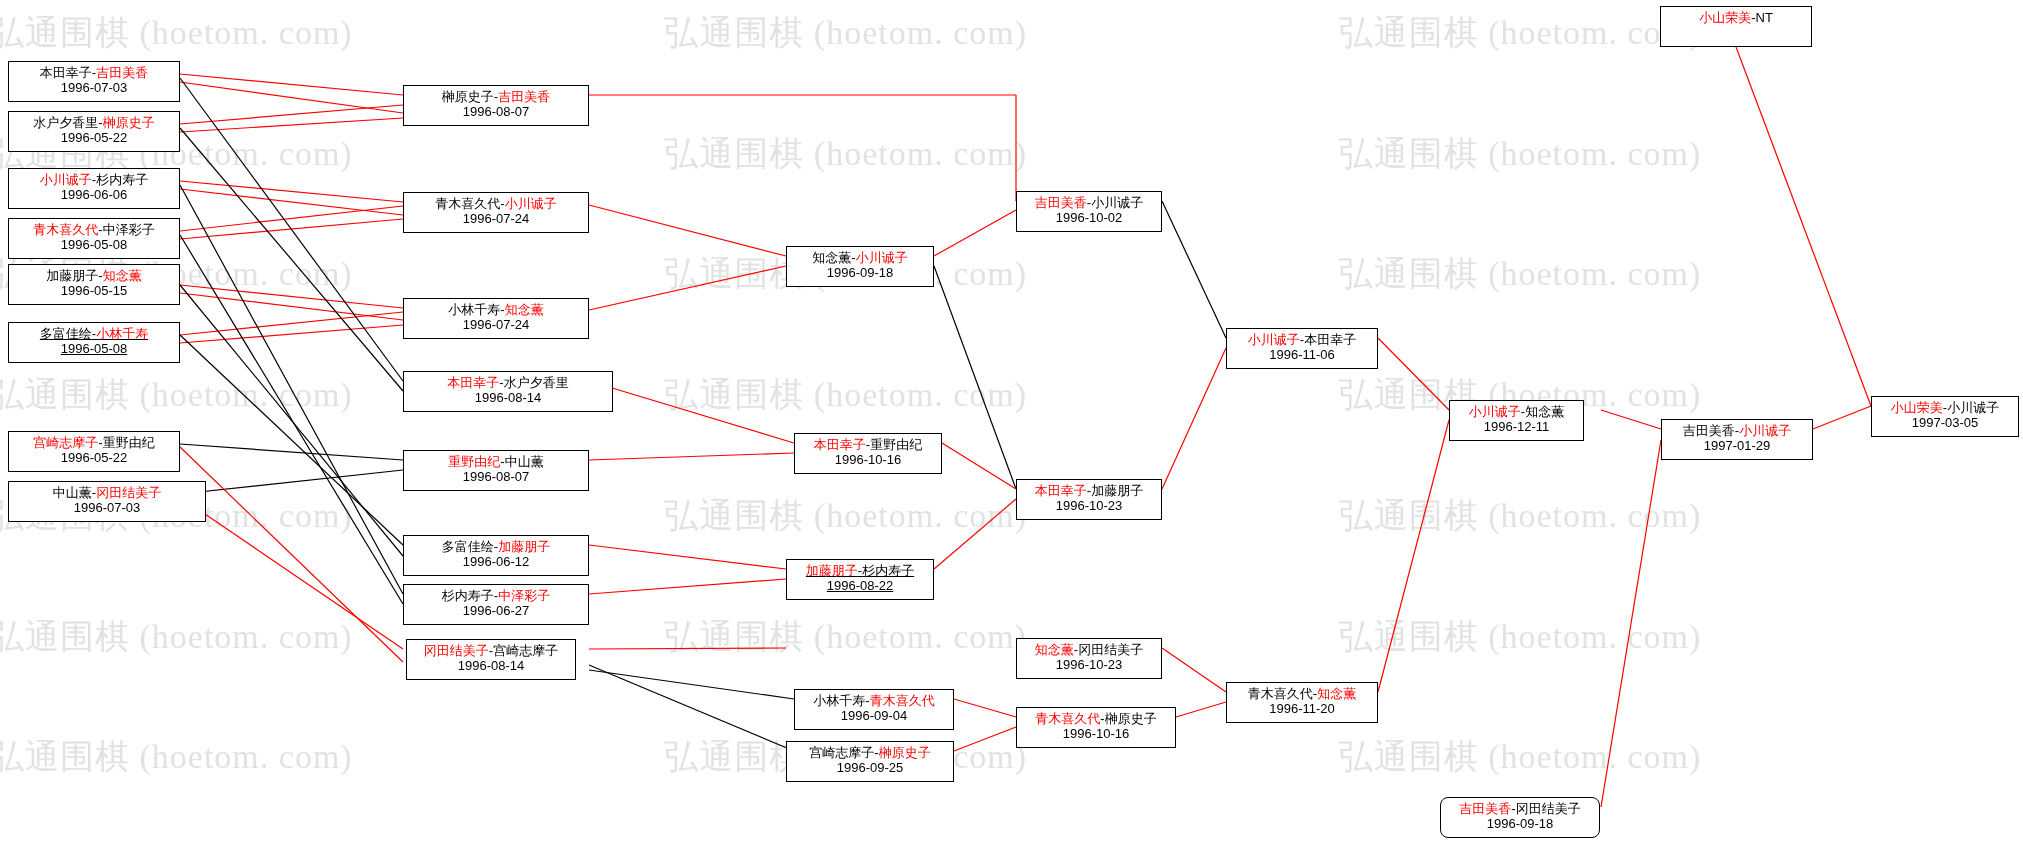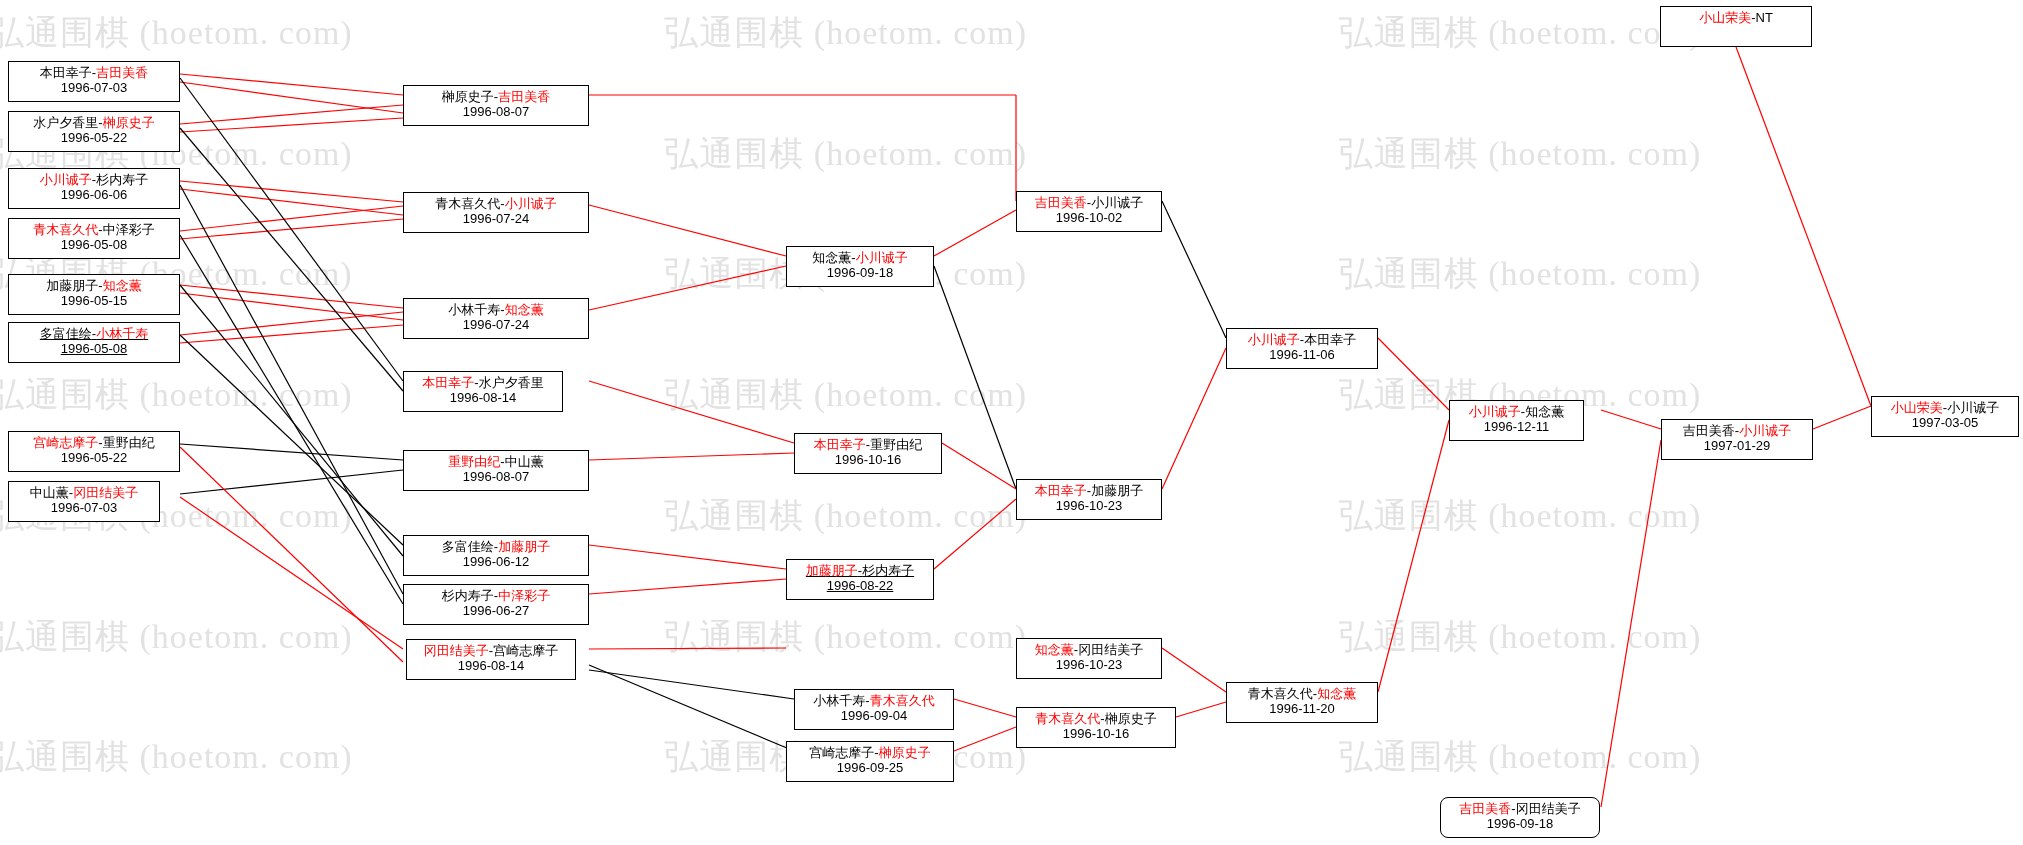--- a/index.html
+++ b/index.html
@@ -145,49 +145,49 @@
         <span class="ln2 blk">1996-05-22</span>
       </div>
       <div class="node" style="left: 8px; top: 168px; width: 172px; height: 41px;">
         <span class="ln1"><span class="red">小川诚子</span><span class="blk">-</span><span class="blk">杉内寿子</span></span>
         <span class="ln2 blk">1996-06-06</span>
       </div>
       <div class="node" style="left: 8px; top: 218px; width: 172px; height: 41px;">
         <span class="ln1"><span class="red">青木喜久代</span><span class="blk">-</span><span class="blk">中泽彩子</span></span>
         <span class="ln2 blk">1996-05-08</span>
       </div>
-      <div class="node" style="left: 8px; top: 274px; width: 172px; height: 41px;">
+      <div class="node" style="left: 8px; top: 264px; width: 172px; height: 41px;">
         <span class="ln1"><span class="blk">加藤朋子</span><span class="blk">-</span><span class="red">知念薫</span></span>
         <span class="ln2 blk">1996-05-15</span>
       </div>
       <div class="node" style="left: 8px; top: 322px; width: 172px; height: 41px; text-decoration: underline;">
         <span class="ln1"><span class="blk">多富佳绘</span><span class="blk">-</span><span class="red">小林千寿</span></span>
         <span class="ln2 blk">1996-05-08</span>
       </div>
       <div class="node" style="left: 8px; top: 431px; width: 172px; height: 41px;">
         <span class="ln1"><span class="red">宫崎志摩子</span><span class="blk">-</span><span class="blk">重野由纪</span></span>
         <span class="ln2 blk">1996-05-22</span>
       </div>
-      <div class="node" style="left: 8px; top: 481px; width: 152px; height: 41px;">
+      <div class="node" style="left: 8px; top: 481px; width: 198px; height: 41px;">
         <span class="ln1"><span class="blk">中山薫</span><span class="blk">-</span><span class="red">冈田结美子</span></span>
         <span class="ln2 blk">1996-07-03</span>
       </div>
       <div class="node" style="left: 403px; top: 85px; width: 186px; height: 41px;">
         <span class="ln1"><span class="blk">榊原史子</span><span class="blk">-</span><span class="red">吉田美香</span></span>
         <span class="ln2 blk">1996-08-07</span>
       </div>
       <div class="node" style="left: 403px; top: 192px; width: 186px; height: 41px;">
         <span class="ln1"><span class="blk">青木喜久代</span><span class="blk">-</span><span class="red">小川诚子</span></span>
         <span class="ln2 blk">1996-07-24</span>
       </div>
       <div class="node" style="left: 403px; top: 298px; width: 186px; height: 41px;">
         <span class="ln1"><span class="blk">小林千寿</span><span class="blk">-</span><span class="red">知念薫</span></span>
         <span class="ln2 blk">1996-07-24</span>
       </div>
-      <div class="node" style="left: 403px; top: 371px; width: 160px; height: 41px;">
+      <div class="node" style="left: 403px; top: 371px; width: 210px; height: 41px;">
         <span class="ln1"><span class="red">本田幸子</span><span class="blk">-</span><span class="blk">水户夕香里</span></span>
         <span class="ln2 blk">1996-08-14</span>
       </div>
       <div class="node" style="left: 403px; top: 450px; width: 186px; height: 41px;">
         <span class="ln1"><span class="red">重野由纪</span><span class="blk">-</span><span class="blk">中山薫</span></span>
         <span class="ln2 blk">1996-08-07</span>
       </div>
       <div class="node" style="left: 403px; top: 535px; width: 186px; height: 41px;">
         <span class="ln1"><span class="blk">多富佳绘</span><span class="blk">-</span><span class="red">加藤朋子</span></span>
         <span class="ln2 blk">1996-06-12</span>

